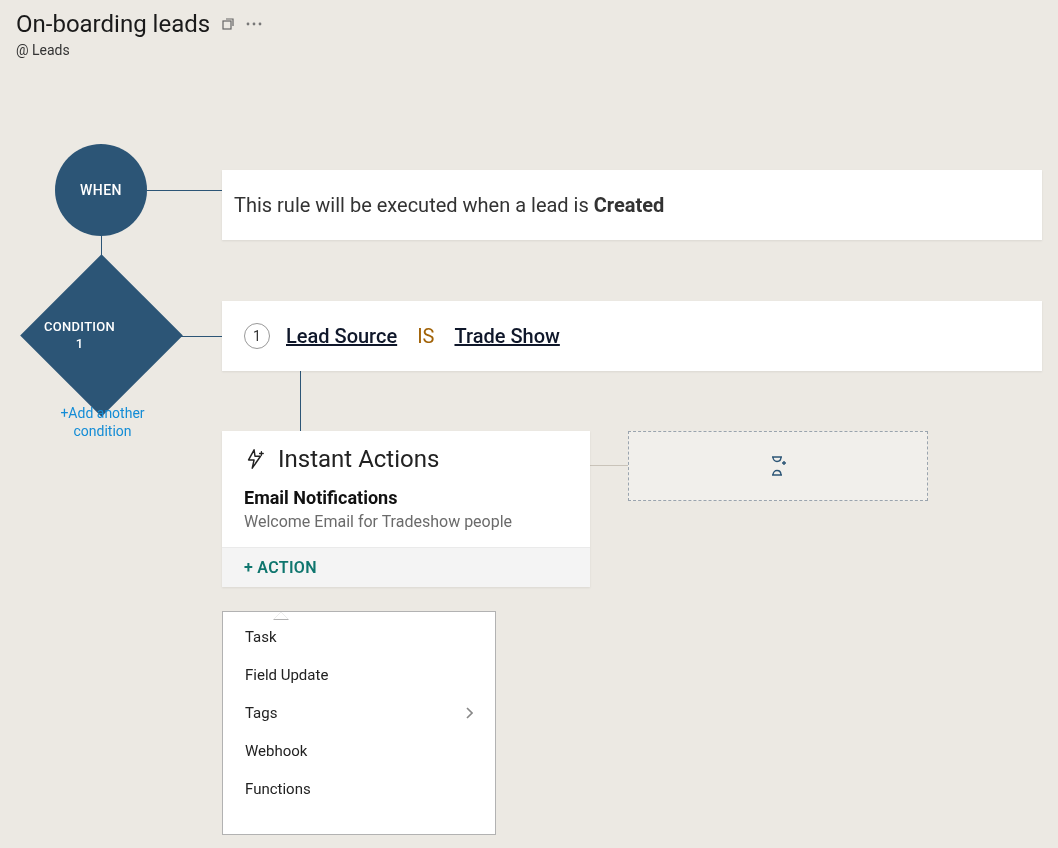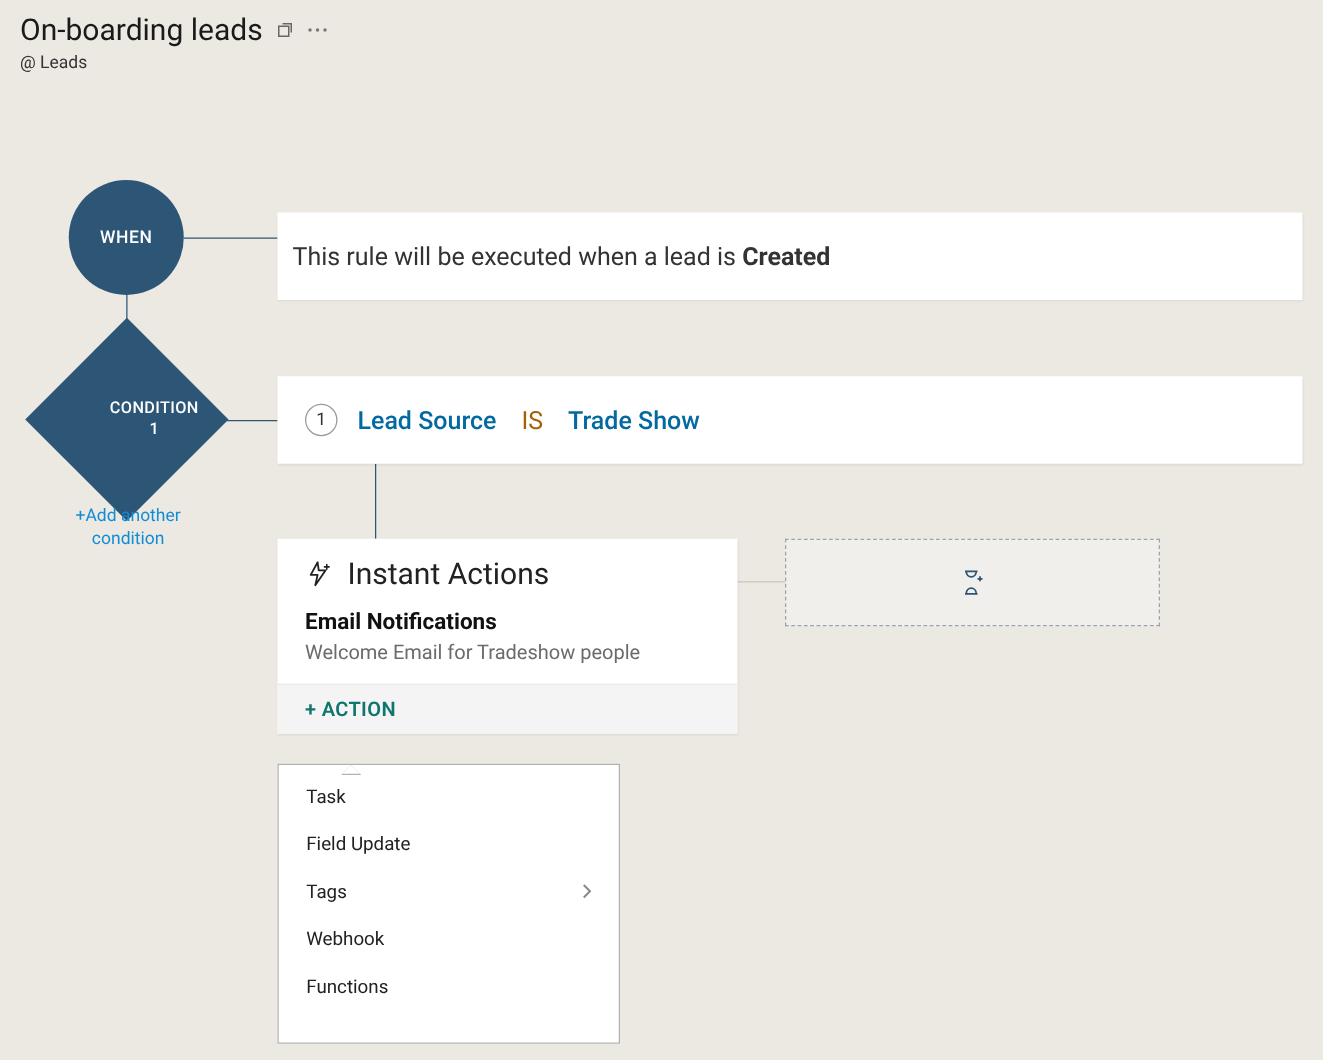--- a/index.html
+++ b/index.html
@@ -29,21 +29,21 @@
     background: #2c5576;
     border-radius: 50%;
     color: #fff;
     display: flex; align-items: center; justify-content: center;
     font-size: 14px; font-weight: 500; letter-spacing: 0.5px;
   }
   .condition-diamond {
     position: absolute;
     left: 44px; top: 214px;
     width: 115px; height: 115px;
-    display: flex; align-items: center; justify-content: flex-end;
+    display: flex; align-items: center; justify-content: flex-start;
   }
   .condition-diamond::before {
     content: "";
     position: absolute;
     inset: 0;
     transform: rotate(45deg);
     background: #2c5576;
   }
   .condition-text { position: relative; color: #fff; font-size: 13px; font-weight: 500; text-align: center; line-height: 1.3; letter-spacing: .3px; }
 
@@ -72,21 +72,21 @@
   .when-card { left: 222px; top: 106px; width: 820px; height: 70px; padding: 20px 12px; display: flex; align-items: center; }
   .when-text { font-size: 20px; color: #333; }
   .when-text .bold { font-weight: 700; }
 
   .condition-card { left: 222px; top: 237px; width: 820px; height: 70px; padding: 16px 22px; display: flex; align-items: center; gap: 16px; }
   .cond-num {
     width: 26px; height: 26px; border: 1px solid #999; border-radius: 50%;
     display: inline-flex; align-items: center; justify-content: center;
     font-size: 14px; color: #333;
   }
-  .cond-field { color: #0369a1; font-size: 20px; font-weight: 500; }
+  .cond-field { color: #0f172a; font-size: 20px; font-weight: 500; text-decoration: underline; }
   .cond-op    { color: #a16207; font-size: 20px; font-weight: 400; margin: 0 4px; }
 
   .instant-card { left: 222px; top: 367px; width: 368px; }
   .instant-header { padding: 14px 22px 8px; display: flex; align-items: center; gap: 12px; }
   .instant-header .ia-title { font-size: 24px; color: #222; }
   .instant-body { padding: 0 22px 16px; }
   .ib-section { font-weight: 700; font-size: 18px; color: #111; margin-top: 6px; }
   .ib-item { color: #6b6b6b; font-size: 16px; margin-top: 4px; }
   .instant-footer { background: #f4f4f4; border-top: 1px solid #eaeaea; padding: 10px 22px; }
   .add-action { color: #0f766e; font-size: 16px; font-weight: 600; letter-spacing: .3px; cursor: pointer; }

